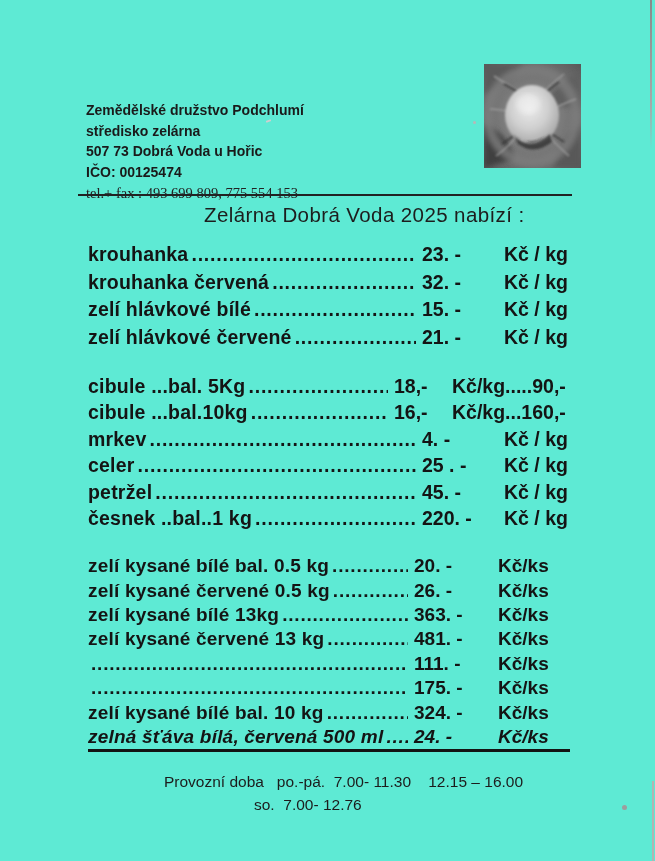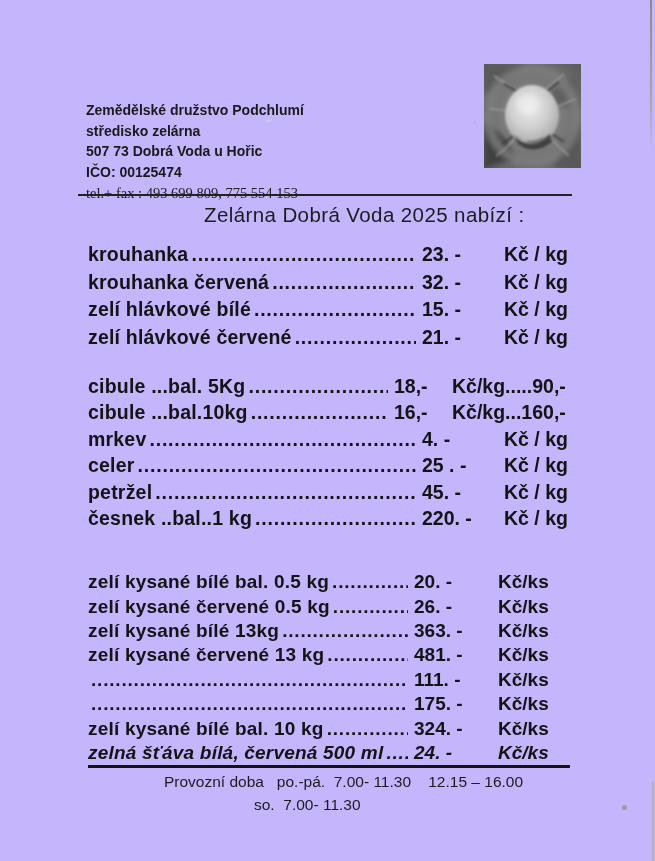--- a/index.html
+++ b/index.html
@@ -1,35 +1,35 @@
 <!DOCTYPE html>
 <html><head>
 <meta charset="utf-8">
 <style>
   html,body{margin:0;padding:0;background:#e8e8e8;}
   .page{
     position:relative; width:655px; height:861px; margin:0 auto;
-    background:#c4b5fd; overflow:hidden;
+    background:#5eead4; overflow:hidden;
     font-family:"Liberation Sans", sans-serif; color:#161616;
   }
   
   .header{position:absolute; left:86px; top:100px;}
   .header .hline{font-weight:bold; font-size:14px; line-height:20.5px; color:#1a1a1a;}
   .header .tel{font-family:"Liberation Serif", serif; font-weight:normal; font-size:14.5px; line-height:21px; color:#222; margin-top:1px;}
   .rule{position:absolute; left:78px; top:194px; width:494px; height:2.2px; background:#222;}
   
   .photo{position:absolute; left:484px; top:64px; width:97px; height:104px;}
   
   .title{position:absolute; left:204px; top:203px; font-size:20.5px; letter-spacing:0.4px; color:#1d1d1d; white-space:pre;}
   
   .list{position:absolute; left:88px; top:241px; width:482px; font-weight:bold; font-size:19.5px; color:#141414;}
   .row{display:flex; align-items:center; white-space:nowrap;}
   .b1 .row{height:27.5px;}
   .b2{margin-top:22px;} .b2 .row{height:26.5px;}
-  .b3{margin-top:38px;} .b3 .row{height:24.4px; font-size:19px;}
+  .b3{margin-top:22px;} .b3 .row{height:24.4px; font-size:19px;}
   .lbl{flex:none; letter-spacing:0.2px;}
   .leader{flex:1 1 auto; overflow:hidden; white-space:nowrap; margin:0 6px 0 3px; letter-spacing:0.8px;}
   .price{flex:none; }
   .unit{flex:none;}
   .b1 .price{width:64px; margin-right:18px;} .b1 .unit{width:66px;}
   .b2 .price{width:64px; margin-right:18px;} .b2 .unit{width:66px;}
   .b2 .row.wide .price{width:50px; margin-right:8px;} .b2 .row.wide .unit{width:118px;}
   .b3 .price{width:76px; margin-right:8px;} .b3 .unit{width:72px;}
   .row.highlight{font-style:italic; border-bottom:3px solid #131313;}
   
@@ -227,15 +227,15 @@
         <span class="lbl">zelná šťáva bílá, červená 500 ml</span>
           <span class="leader">..........................................................................................................</span>
           <span class="price">24. -</span>
           <span class="unit">Kč/ks</span>
       </div>
     </section>
 
   </main>
 
   <div class="f1">Provozní doba   po.-pá.  7.00- 11.30    12.15 – 16.00</div>
-  <div class="f2">so.  7.00- 11.30</div>
+  <div class="f2">so.  7.00- 12.76</div>
 
 </div>
 
 </body></html>

